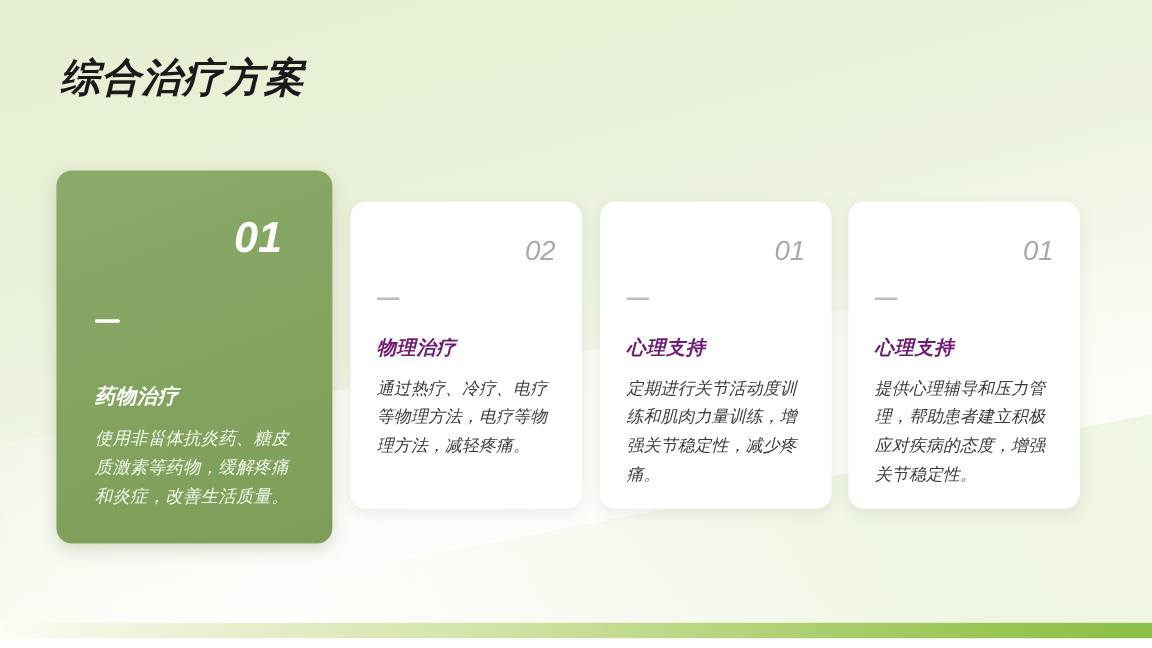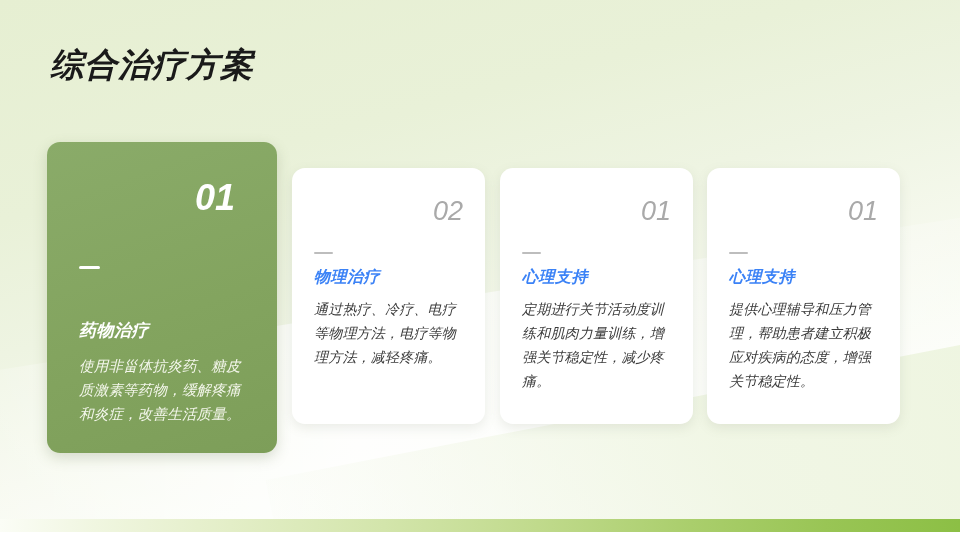--- a/index.html
+++ b/index.html
@@ -128,21 +128,21 @@
     line-height: 1;
     font-weight: 700;
   }
   .featured .card-num {
     font-size: 36px;
     color: #ffffff;
     margin-top: 20px;
     margin-right: 18px;
   }
   .plain .card-num {
-    font-size: 27px;
+    font-size: 23px;
     color: #a9a9a9;
     font-weight: 400;
     margin-top: 16px;
     margin-right: 2px;
   }
 
   .card-dash {
     height: 3px;
     border-radius: 2px;
   }
@@ -164,22 +164,22 @@
     line-height: 1.2;
   }
   .featured .card-heading {
     font-size: 17px;
     color: #ffffff;
     margin-top: 52px;
     letter-spacing: 0.5px;
   }
   .plain .card-heading {
     font-size: 16px;
-    color: #3b82f6;
-    margin-top: 13px;
+    color: #701a75;
+    margin-top: 31px;
     letter-spacing: 0.5px;
   }
 
   .card-body {
     line-height: 24px;
   }
   .featured .card-body {
     font-size: 14.5px;
     color: #f4f7ec;
     margin-top: 13px;

